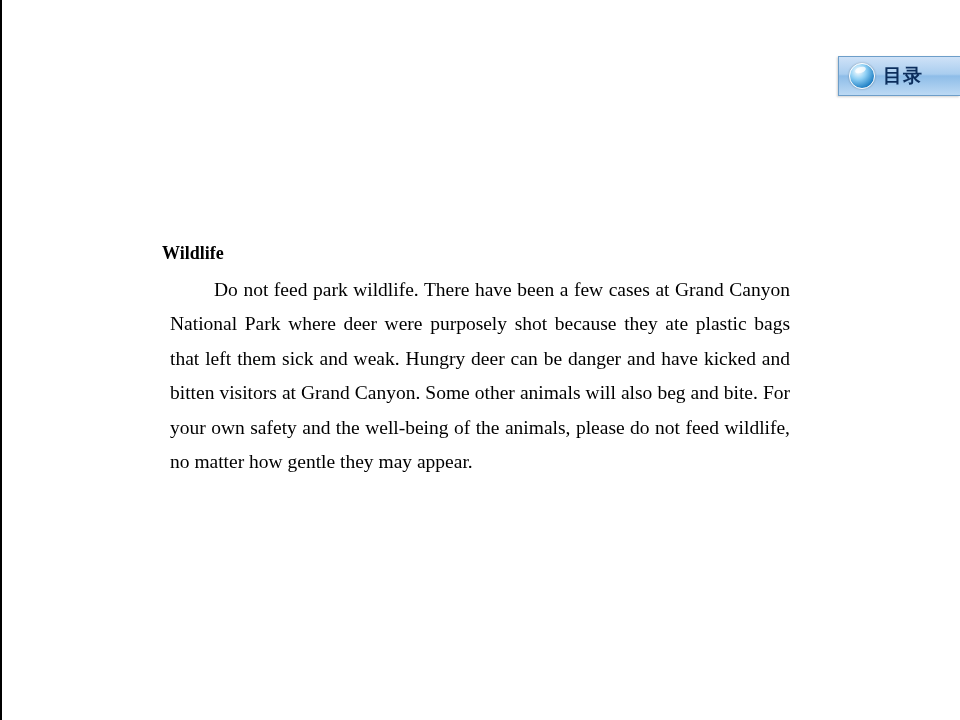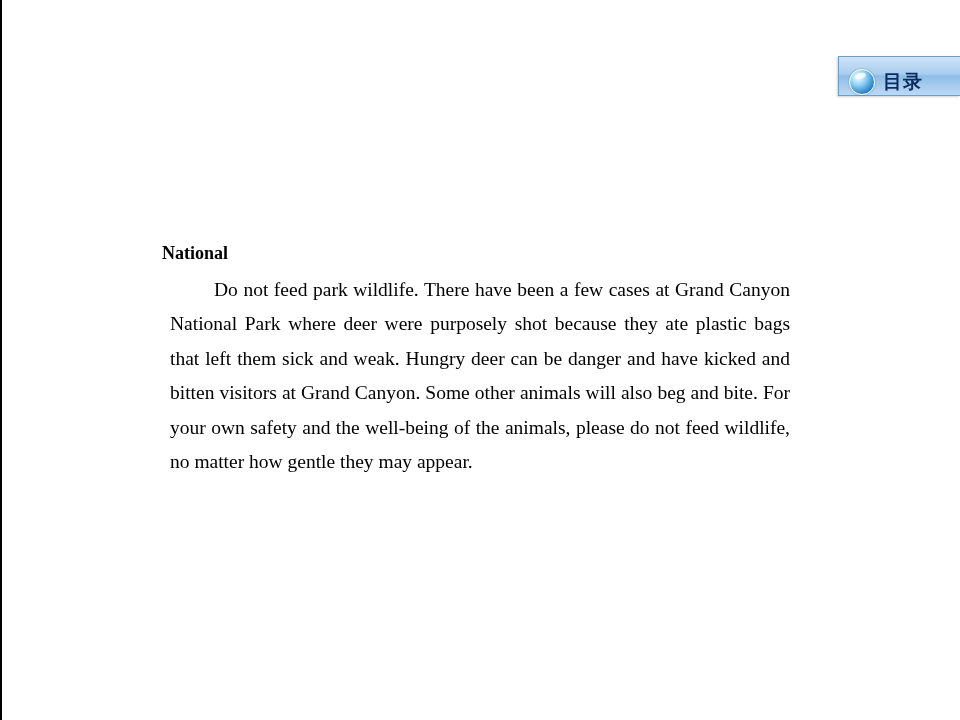--- a/index.html
+++ b/index.html
@@ -33,21 +33,21 @@
     position: absolute;
     right: 0px;
     top: 56px;
     width: 122px;
     height: 40px;
     background: linear-gradient(to bottom, #cfe2f7 0%, #a9cdef 45%, #8ebde8 50%, #bcd9f4 100%);
     border: 1px solid #6d9ec9;
     border-right: none;
     box-sizing: border-box;
     display: flex;
-    align-items: flex-end;
+    align-items: center;
     padding-left: 10px;
     box-shadow: -1px 1px 2px rgba(0,0,0,0.18);
   }
   .catalog-btn .globe {
     width: 24px;
     height: 24px;
     border-radius: 50%;
     background: radial-gradient(circle at 34% 30%, #ffffff 0%, #8fd0f5 35%, #1f7fc4 75%, #0d4f82 100%);
     border: 1px solid #ffffff;
     box-shadow: 0 0 2px rgba(0,0,0,0.35);
@@ -105,17 +105,17 @@
 <div class="slide">
 
   <div class="left-rule"></div>
 
   <div class="catalog-btn">
     <span class="globe"></span>
     <span class="label">目录</span>
   </div>
 
   <div class="content">
-    <h2 class="heading">National</h2>
+    <h2 class="heading">Wildlife</h2>
     <p class="paragraph">Do not feed park wildlife. There have been a few cases at Grand Canyon National Park where deer were purposely shot because they ate plastic bags that left them sick and weak. Hungry deer can be danger and have kicked and bitten visitors at Grand Canyon. Some other animals will also beg and bite. For your own safety and the well-being of the animals, please do not feed wildlife, no matter how gentle they may appear.</p>
   </div>
 
 </div>
 
 </body></html>

